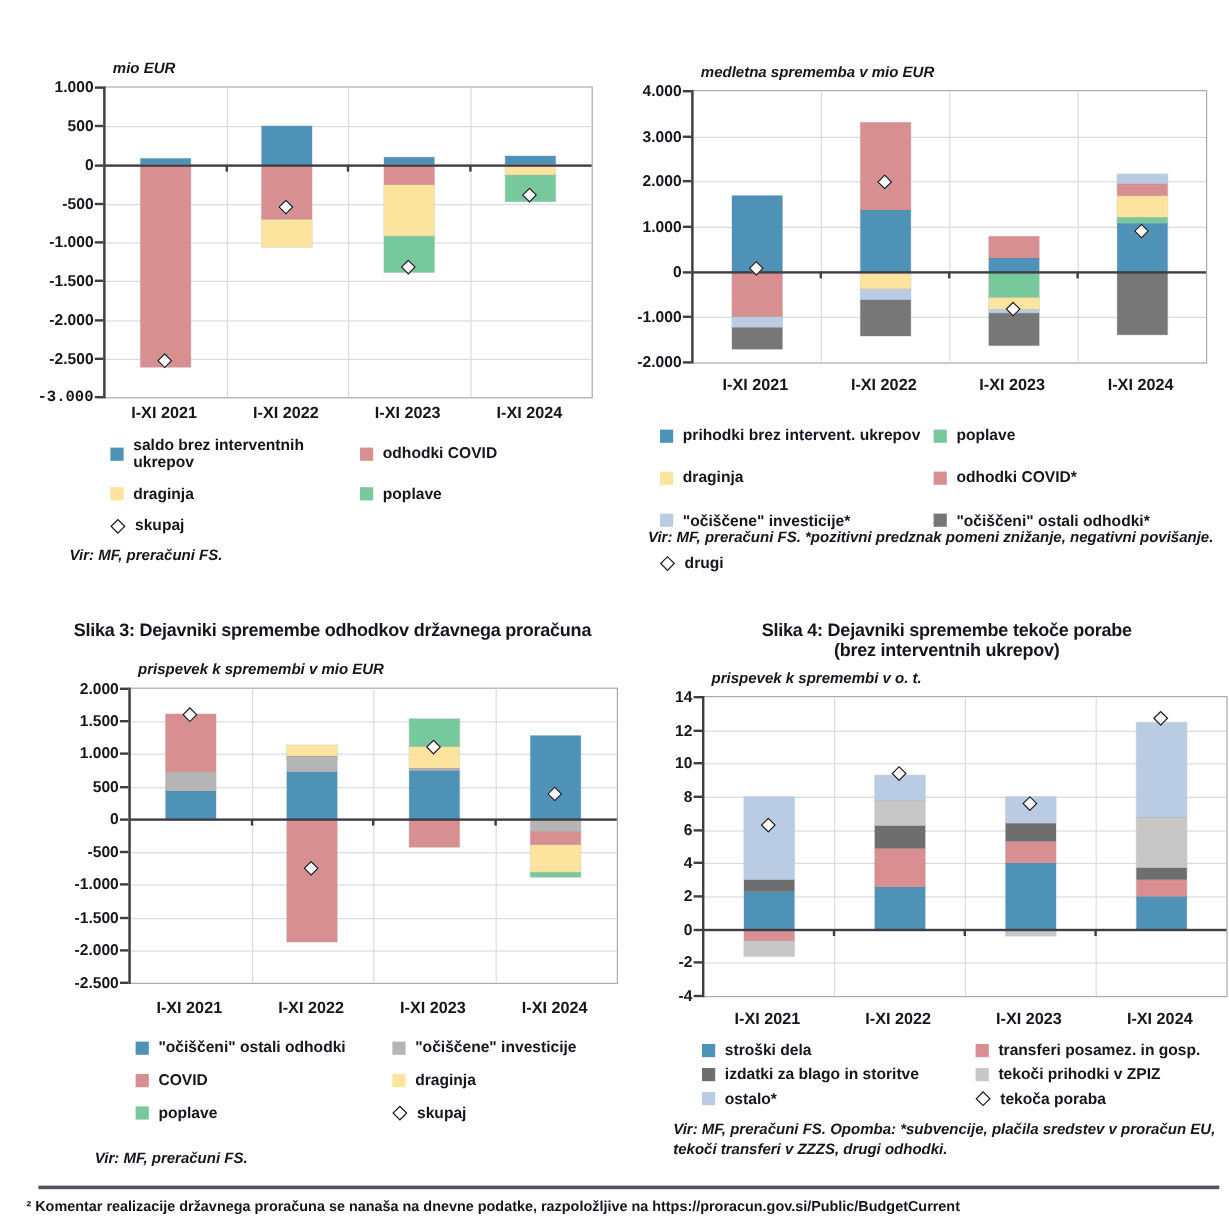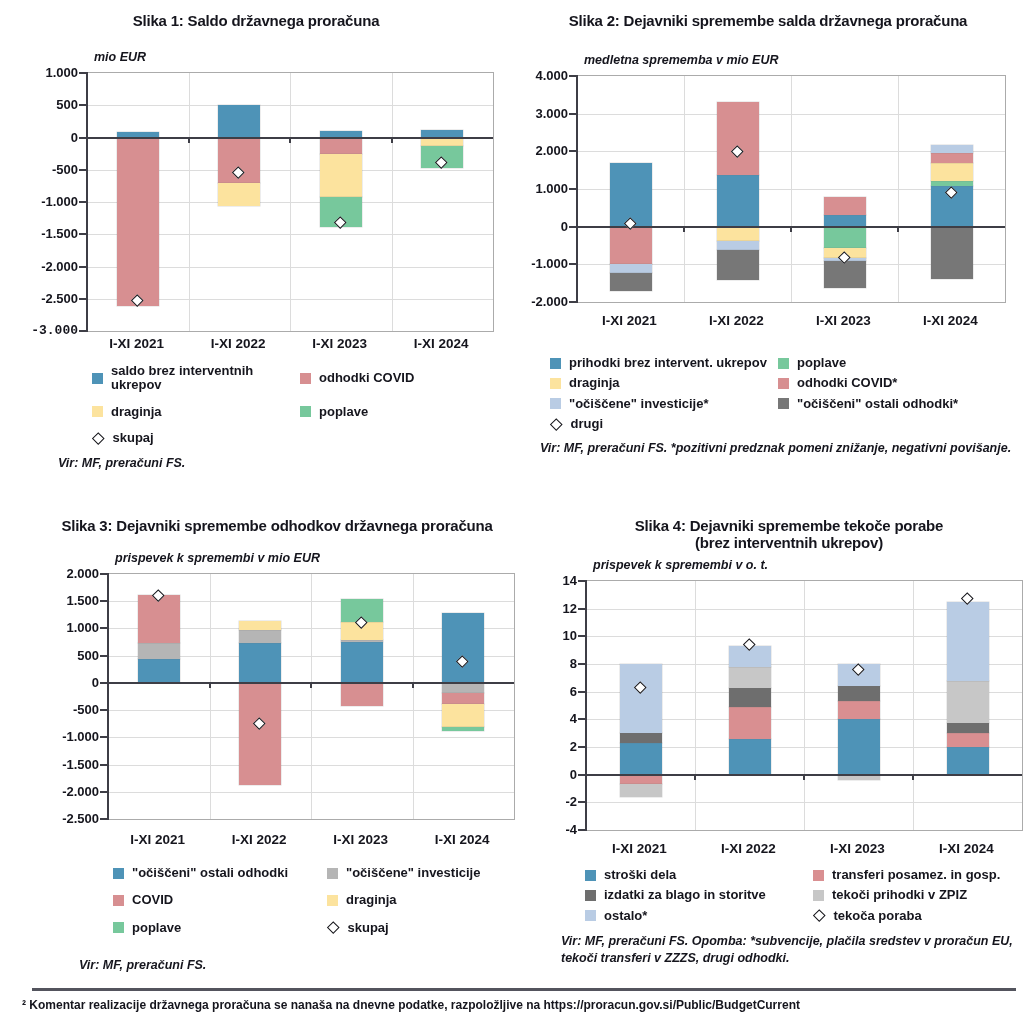--- a/index.html
+++ b/index.html
@@ -32,21 +32,20 @@
   .source{position:absolute;margin:0;font-size:12.5px;font-weight:700;font-style:italic;line-height:1.35;}
   .footer-rule{border:none;border-top:3px solid #53545d;margin:5px 8px 0 32px;}
   .footnote{margin:7px 10px 0 22px;font-size:12px;font-weight:700;}
 </style>
 </head>
 <body>
 
 <div class="grid">
 
   <section class="panel">
-    <h3 class="title">Slika 1: Saldo državnega proračuna</h3>
 
     <div class="axis-caption" style="left: 94px; top: 50px;">mio EUR</div>
     <div class="plot" style="left: 86px; top: 72px; width: 406px; height: 258px;">
         <div class="ylab" style="top: 251px; font-family: Liberation Mono, monospace;">-3.000</div>
         <div class="ydash" style="top: 257px;"></div>
         <div class="grid-h" style="top: 225.75px;"></div>
         <div class="ylab" style="top: 218.75px;">-2.500</div>
         <div class="ydash" style="top: 224.75px;"></div>
         <div class="grid-h" style="top: 193.5px;"></div>
         <div class="ylab" style="top: 186.5px;">-2.000</div>
@@ -115,21 +114,20 @@
         </div>
       </div>
     <p class="source" style="left: 58px; top: 455px; width: 420px;">Vir: MF, preračuni FS.</p>
   <div class="xlab" style="left: 86px; top: 336px; width: 101.5px;">I-XI 2021</div>
       <div class="xlab" style="left: 187.5px; top: 336px; width: 101.5px;">I-XI 2022</div>
       <div class="xlab" style="left: 289px; top: 336px; width: 101.5px;">I-XI 2023</div>
       <div class="xlab" style="left: 390.5px; top: 336px; width: 101.5px;">I-XI 2024</div>
     </section>
 
   <section class="panel">
-    <h3 class="title">Slika 2: Dejavniki spremembe salda državnega proračuna</h3>
 
     <div class="axis-caption" style="left: 72px; top: 53px;">medletna sprememba v mio EUR</div>
     <div class="plot" style="left: 64px; top: 75px; width: 428px; height: 226px;">
         <div class="ylab" style="top: 219px;">-2.000</div>
         <div class="ydash" style="top: 225px;"></div>
         <div class="grid-h" style="top: 188.333px;"></div>
         <div class="ylab" style="top: 181.333px;">-1.000</div>
         <div class="ydash" style="top: 187.333px;"></div>
         <div class="ylab" style="top: 143.667px;">0</div>
         <div class="ydash" style="top: 149.667px;"></div>
@@ -171,21 +169,21 @@
         <div class="bar-seg" style="left: 353.5px; top: 150.667px; width: 42px; height: 51.98px; background: rgb(119, 119, 119);"></div>
         <div class="zero" style="top: 149.667px;"></div>
         <div class="zdash" style="left: 106px; top: 150.667px;"></div>
         <div class="zdash" style="left: 213px; top: 150.667px;"></div>
         <div class="zdash" style="left: 320px; top: 150.667px;"></div>
         <div class="marker" style="left: 48.5px; top: 142.653px;"></div>
         <div class="marker" style="left: 155.5px; top: 71.4633px;"></div>
         <div class="marker" style="left: 262.5px; top: 176.553px;"></div>
         <div class="marker" style="left: 369.5px; top: 111.767px;"></div>
       </div>
-    <div class="legend" style="left: 38px; top: 356px; grid-template-columns: 228px auto; row-gap: 6px;">
+    <div class="legend" style="left: 38px; top: 356px; grid-template-columns: 228px auto; row-gap: 21px;">
         <div class="leg-item">
           <div class="swatch" style="background: rgb(78, 147, 183);"></div>
           <div class="">prihodki brez intervent. ukrepov</div>
         </div>
         <div class="leg-item">
           <div class="swatch" style="background: rgb(119, 200, 156);"></div>
           <div class="">poplave</div>
         </div>
         <div class="leg-item">
           <div class="swatch" style="background: rgb(252, 227, 158);"></div>

